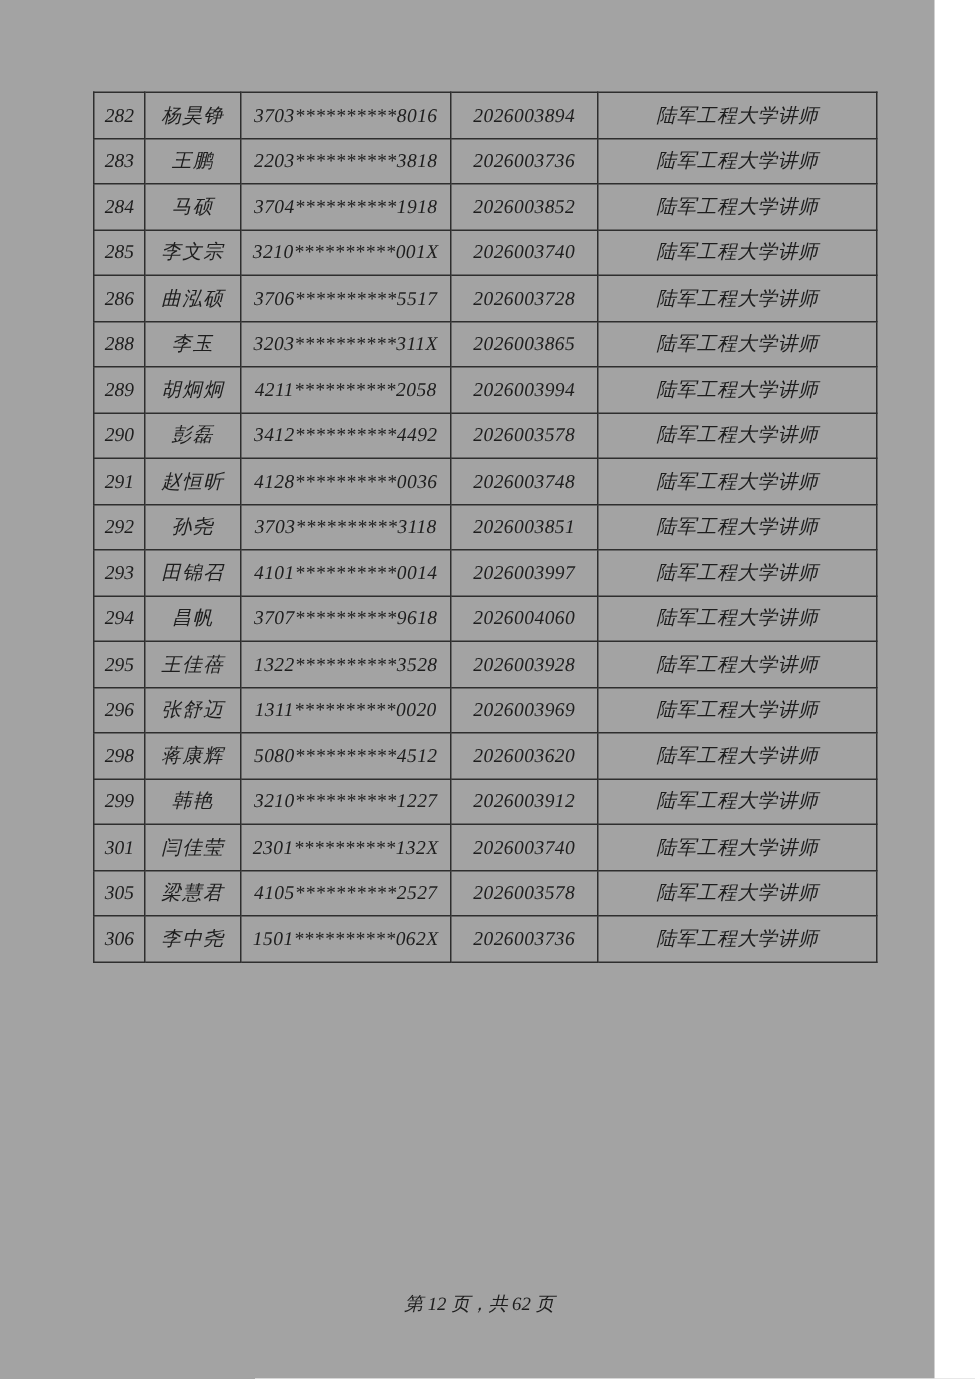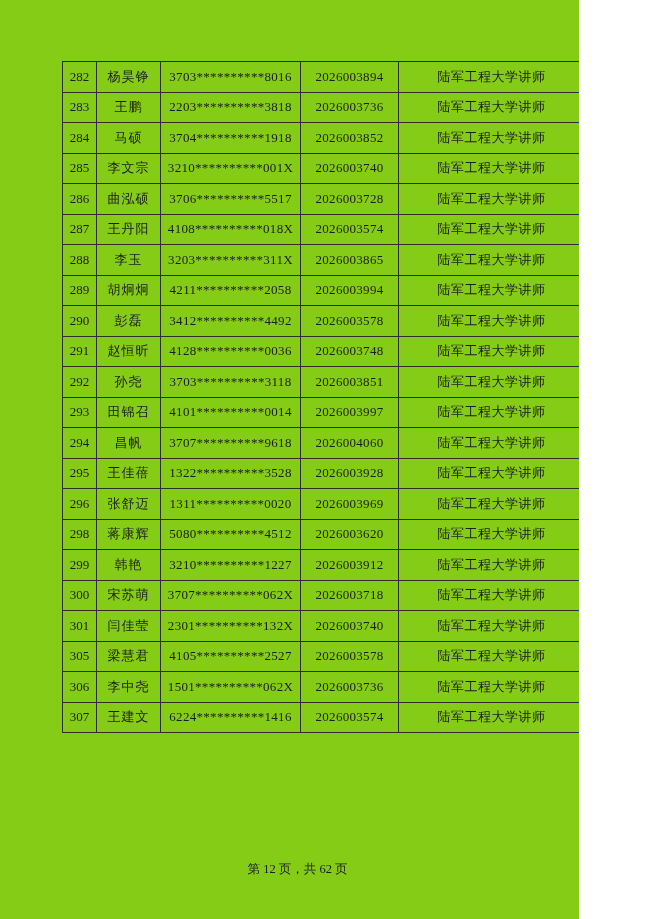--- a/index.html
+++ b/index.html
@@ -2,26 +2,27 @@
 <html><head>
 <meta charset="utf-8">
 <style>
   html, body {
     margin: 0;
     padding: 0;
     background: #ffffff;
   }
   .page {
     position: relative;
-    width: 579px;
+    width: 623px;
     height: 919px;
-    background: #84cc16;
+    background: #a3a3a3;
     font-family: "Liberation Serif", "DejaVu Serif", serif;
     color: #1d1d1d;
     overflow: hidden;
+    font-style: italic;
   }
   table.roster {
     position: absolute;
     left: 62px;
     top: 61px;
     width: 522px;
     border-collapse: collapse;
     table-layout: fixed;
   }
   table.roster td {
@@ -96,27 +97,20 @@
   </tr>
 
   <tr>
     <td class="c-no">286</td>
     <td class="c-name">曲泓硕</td>
     <td class="c-id">3706**********5517</td>
     <td class="c-num">2026003728</td>
     <td class="c-pos">陆军工程大学讲师</td>
   </tr>
 
-  <tr>
-    <td class="c-no">287</td>
-    <td class="c-name">王丹阳</td>
-    <td class="c-id">4108**********018X</td>
-    <td class="c-num">2026003574</td>
-    <td class="c-pos">陆军工程大学讲师</td>
-  </tr>
 
   <tr>
     <td class="c-no">288</td>
     <td class="c-name">李玉</td>
     <td class="c-id">3203**********311X</td>
     <td class="c-num">2026003865</td>
     <td class="c-pos">陆军工程大学讲师</td>
   </tr>
 
   <tr>
@@ -193,27 +187,20 @@
   </tr>
 
   <tr>
     <td class="c-no">299</td>
     <td class="c-name">韩艳</td>
     <td class="c-id">3210**********1227</td>
     <td class="c-num">2026003912</td>
     <td class="c-pos">陆军工程大学讲师</td>
   </tr>
 
-  <tr>
-    <td class="c-no">300</td>
-    <td class="c-name">宋苏萌</td>
-    <td class="c-id">3707**********062X</td>
-    <td class="c-num">2026003718</td>
-    <td class="c-pos">陆军工程大学讲师</td>
-  </tr>
 
   <tr>
     <td class="c-no">301</td>
     <td class="c-name">闫佳莹</td>
     <td class="c-id">2301**********132X</td>
     <td class="c-num">2026003740</td>
     <td class="c-pos">陆军工程大学讲师</td>
   </tr>
 
 
@@ -228,25 +215,18 @@
   </tr>
 
   <tr>
     <td class="c-no">306</td>
     <td class="c-name">李中尧</td>
     <td class="c-id">1501**********062X</td>
     <td class="c-num">2026003736</td>
     <td class="c-pos">陆军工程大学讲师</td>
   </tr>
 
-  <tr>
-    <td class="c-no">307</td>
-    <td class="c-name">王建文</td>
-    <td class="c-id">6224**********1416</td>
-    <td class="c-num">2026003574</td>
-    <td class="c-pos">陆军工程大学讲师</td>
-  </tr>
 </tbody>
   </table>
 
   <div class="footer">第 12 页，共 62 页</div>
 
 </div>
 
 </body></html>

